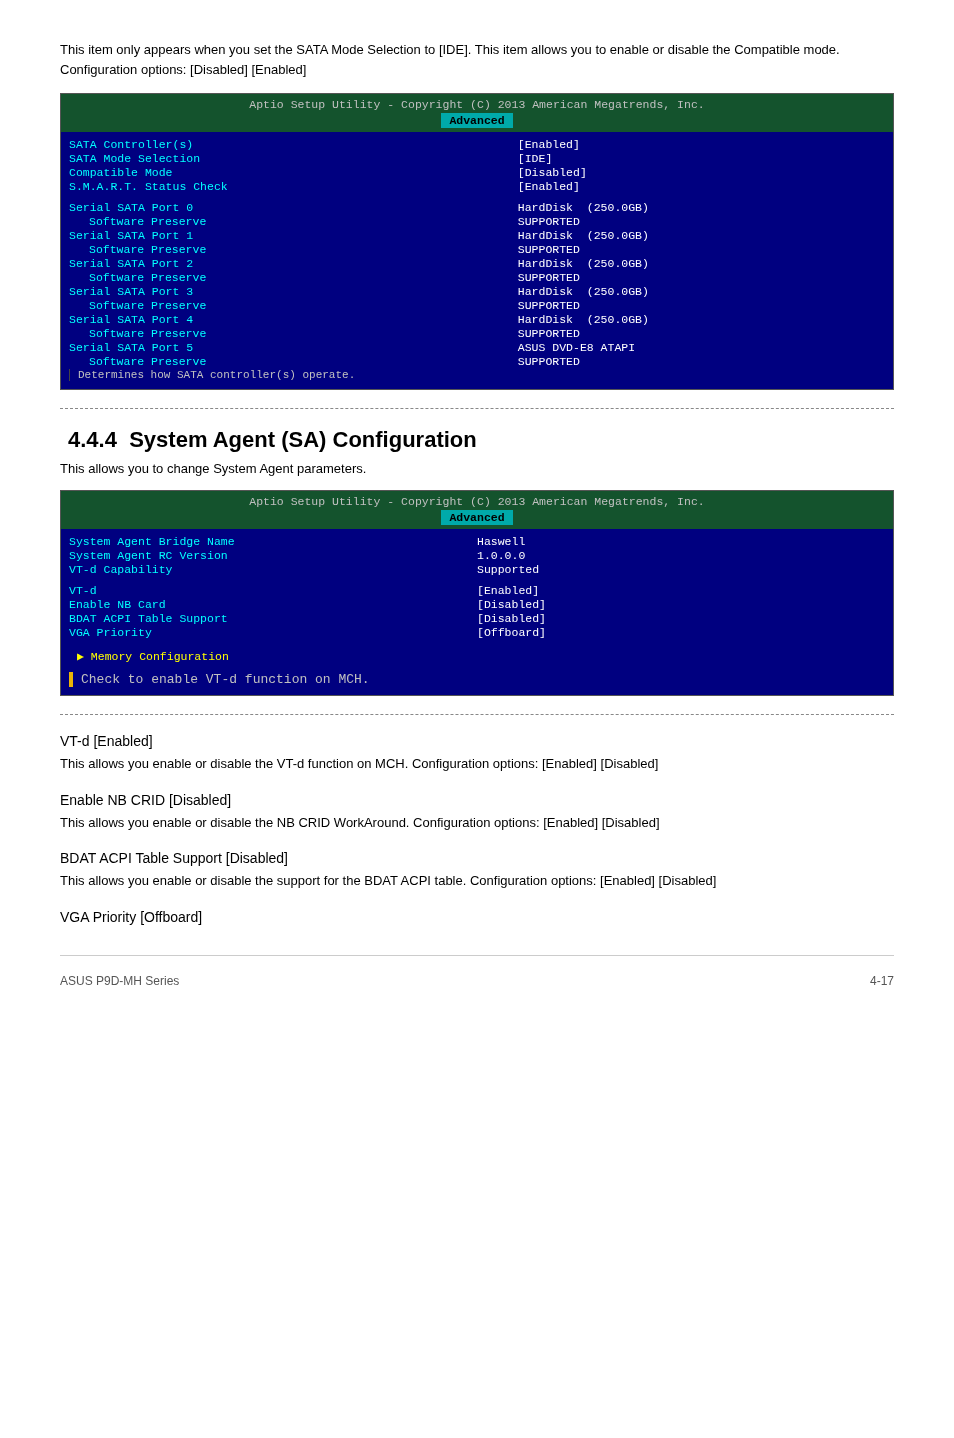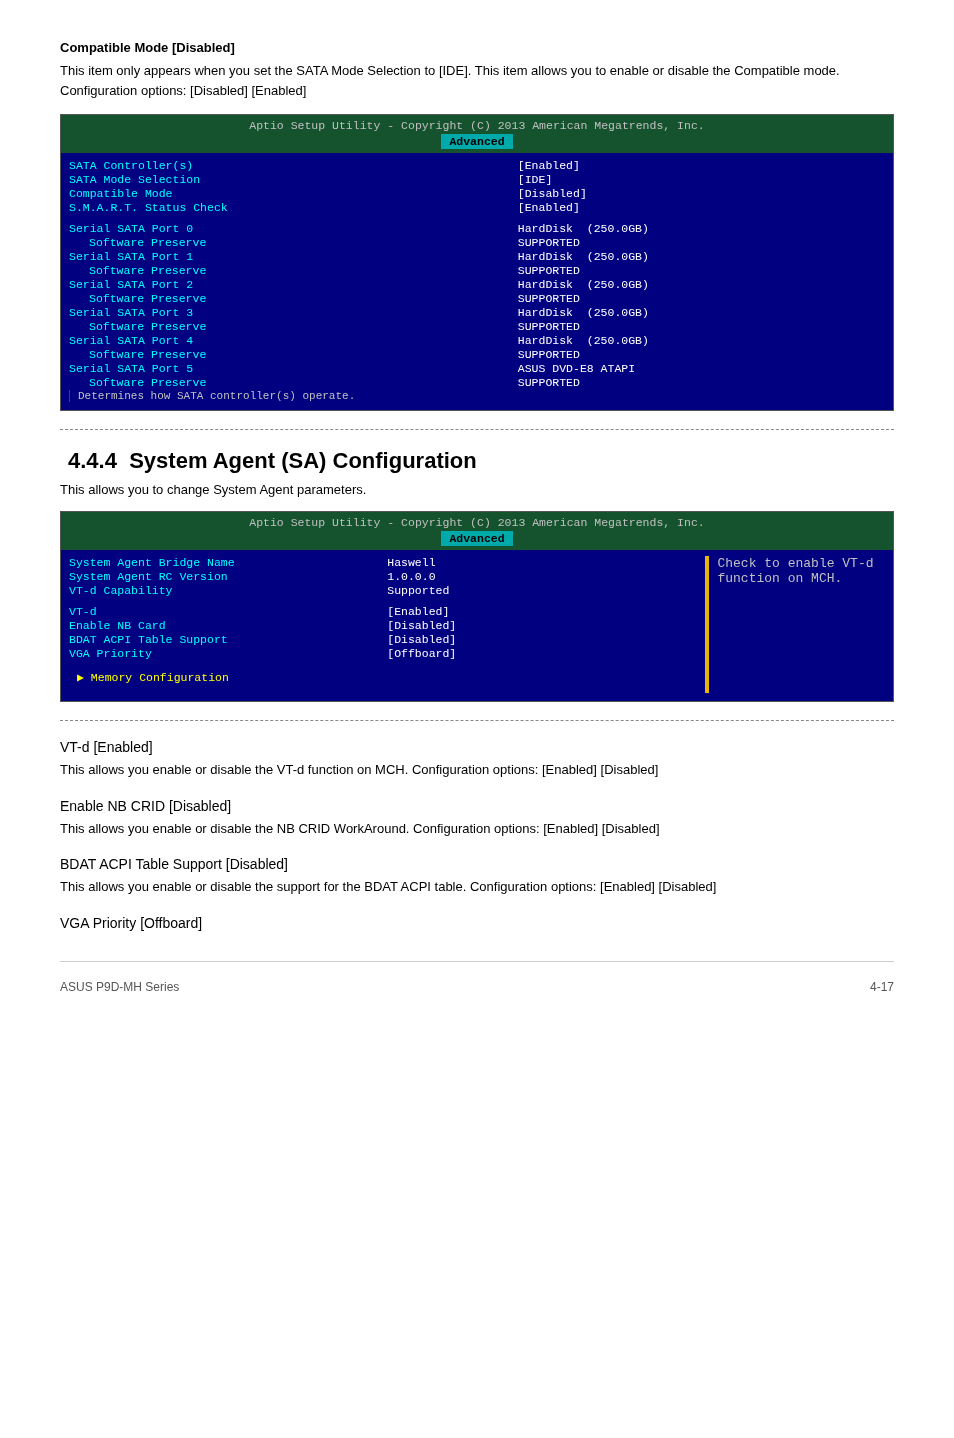--- a/index.html
+++ b/index.html
@@ -133,21 +133,20 @@
       color: #fff;
       font-family: 'Courier New', Courier, monospace;
       font-size: 11.5px;
       white-space: pre;
     }
   </style>
 </head>
 <body>
 
 <div>
-  <div class="section-title">Compatible Mode [Disabled]</div>
   <div class="section-desc">This item only appears when you set the SATA Mode Selection to [IDE]. This item allows you to enable or disable the Compatible mode. Configuration options: [Disabled] [Enabled]</div>
 </div>
 
 <div class="bios-box">
   <div class="bios-header">
     <span>Aptio Setup Utility - Copyright (C) 2013 American Megatrends, Inc.</span><br>
     <span class="bios-header-advanced">Advanced</span>
   </div>
   <div style="display:flex; flex-direction:column; padding: 6px 8px 8px 8px;">
     <div style="flex: 0 0 78%;">
@@ -238,21 +237,21 @@
 <div class="chapter-heading">
   <span>4.4.4</span>&nbsp;&nbsp;<span>System Agent (SA) Configuration</span>
 </div>
 <div class="chapter-desc">This allows you to change System Agent parameters.</div>
 
 <div class="bios-box">
   <div class="bios-header">
     <span>Aptio Setup Utility - Copyright (C) 2013 American Megatrends, Inc.</span><br>
     <span class="bios-header-advanced">Advanced</span>
   </div>
-  <div style="display:flex; flex-direction:row; padding: 6px 8px 8px 8px;">
+  <div style="display:flex; flex-direction:column; padding: 6px 8px 8px 8px;">
     <div style="flex: 0 0 78%;">
 
       <div class="bios-row2">
         <div class="bios-row2-left">System Agent Bridge Name  </div>
         <div class="bios-row2-middle">Haswell</div>
       </div>
       <div class="bios-row2">
         <div class="bios-row2-left">System Agent RC Version   </div>
         <div class="bios-row2-middle">1.0.0.0</div>
       </div>

